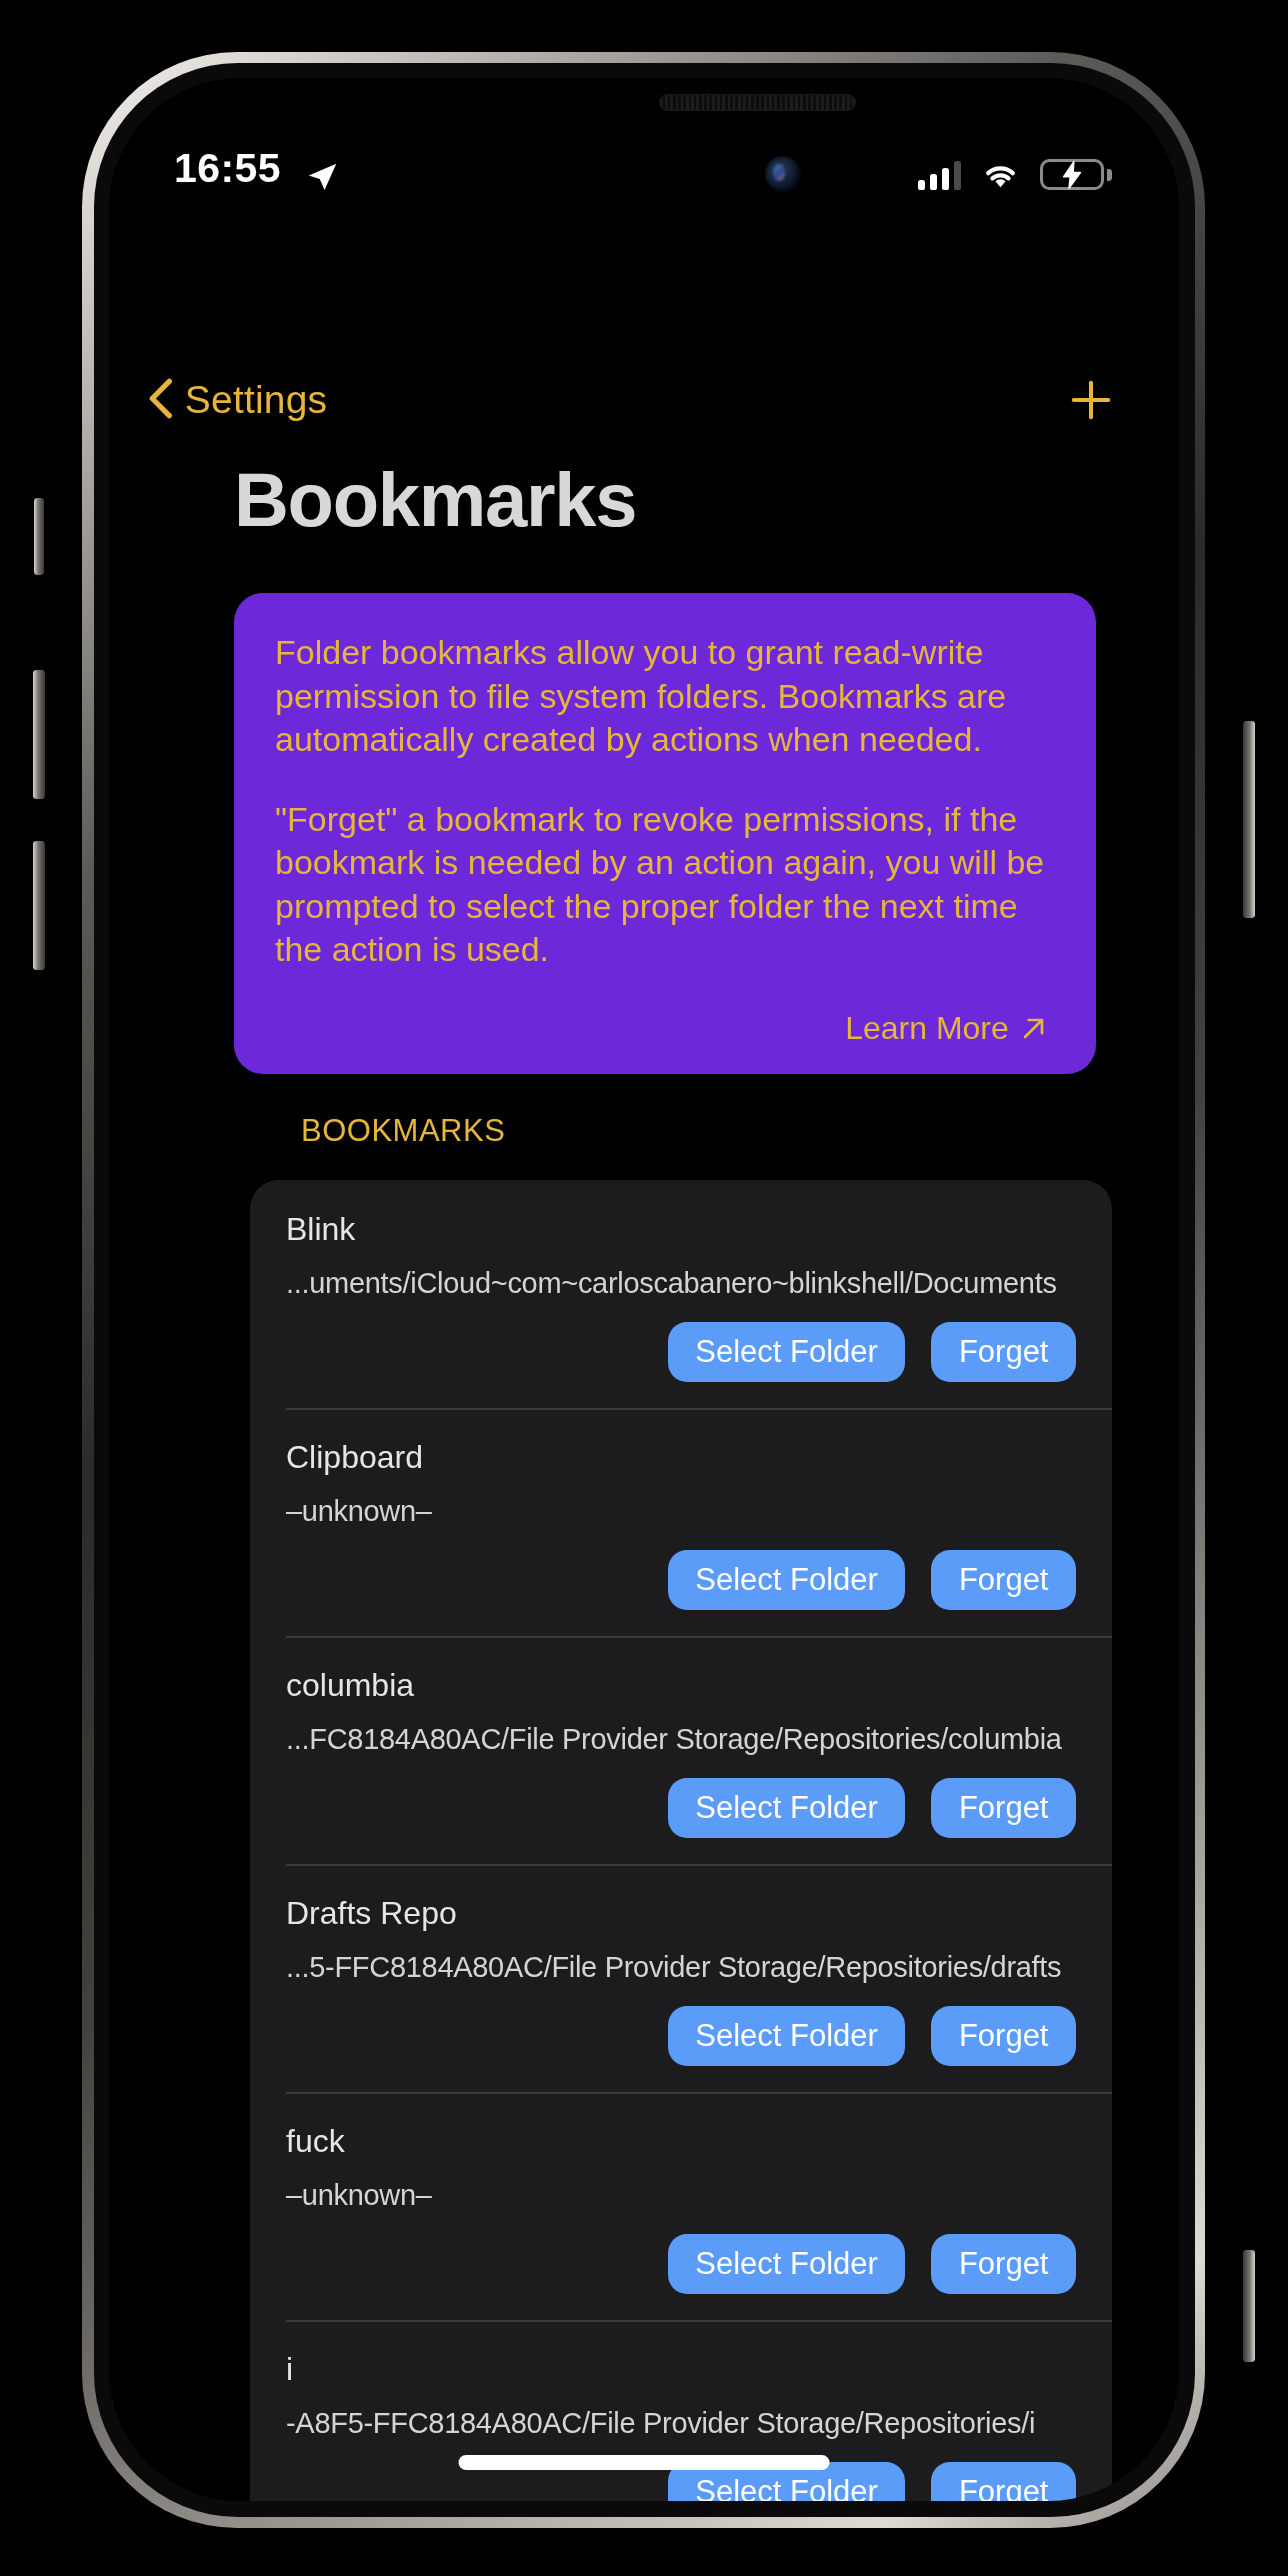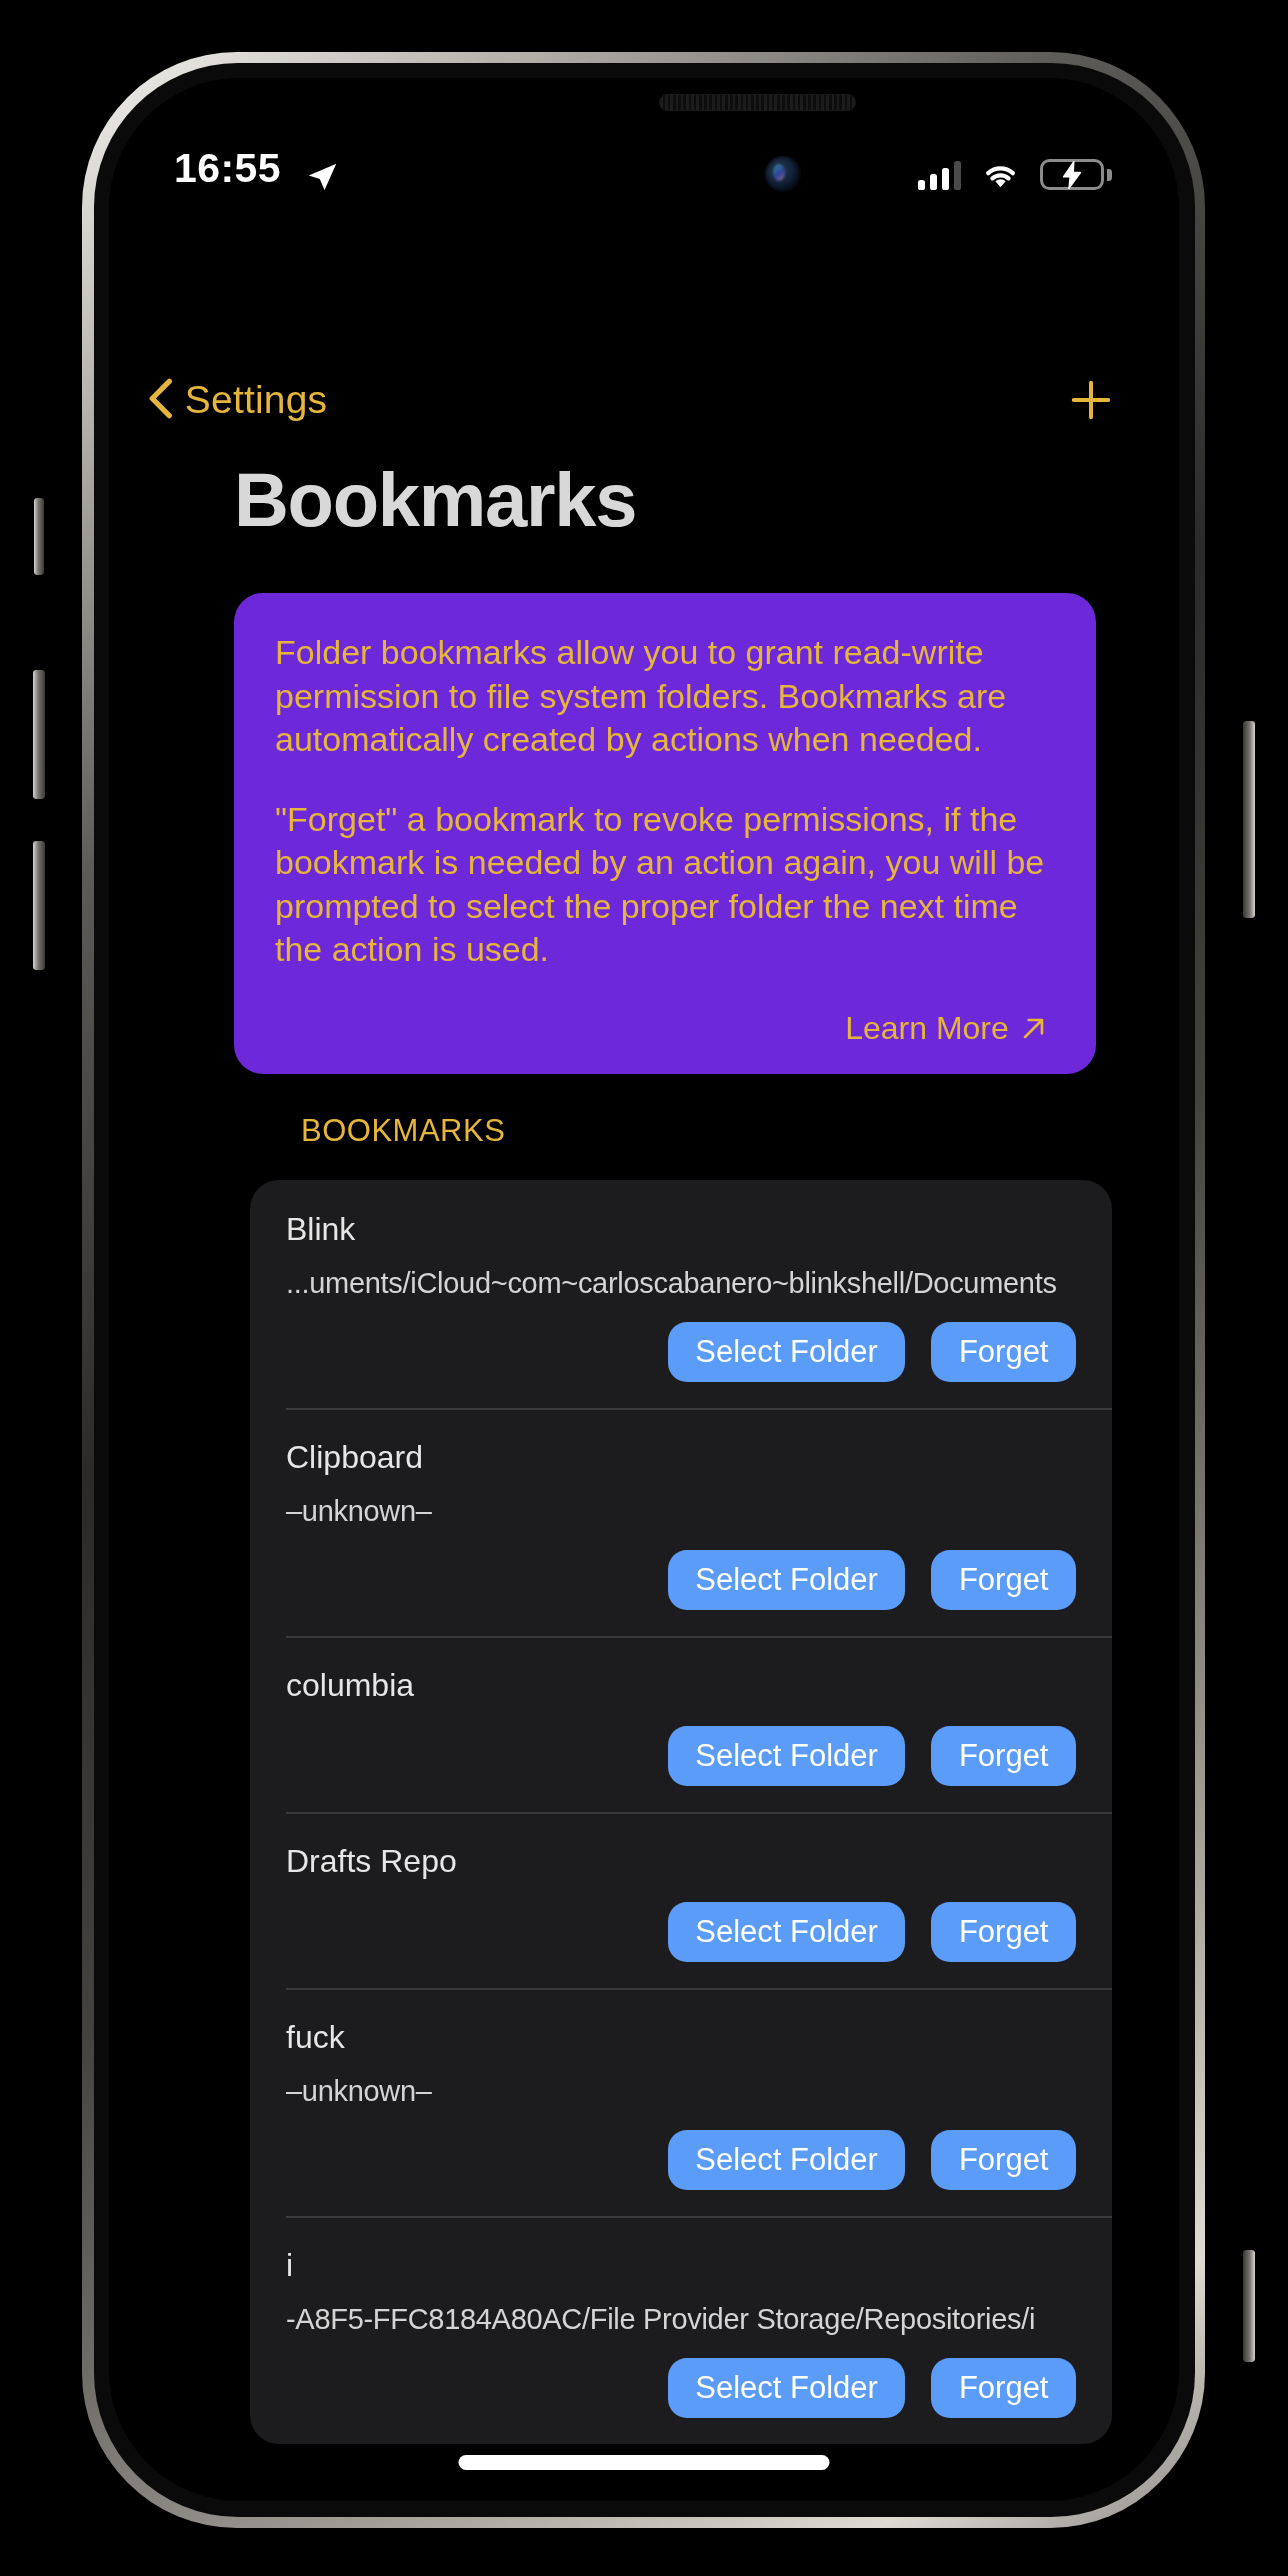--- a/index.html
+++ b/index.html
@@ -422,28 +422,30 @@
         <div class="bookmark-name">Clipboard</div>
         <div class="bookmark-path">–unknown–</div>
         <div class="bookmark-actions">
           <button class="pill-button">Select Folder</button>
           <button class="pill-button">Forget</button>
         </div>
       </div>
 
       <div class="bookmark-row">
         <div class="bookmark-name">columbia</div>
+        <div class="bookmark-path">...FC8184A80AC/File Provider Storage/Repositories/columbia</div>
         <div class="bookmark-actions">
           <button class="pill-button">Select Folder</button>
           <button class="pill-button">Forget</button>
         </div>
       </div>
 
       <div class="bookmark-row">
         <div class="bookmark-name">Drafts Repo</div>
+        <div class="bookmark-path">...5-FFC8184A80AC/File Provider Storage/Repositories/drafts</div>
         <div class="bookmark-actions">
           <button class="pill-button">Select Folder</button>
           <button class="pill-button">Forget</button>
         </div>
       </div>
 
       <div class="bookmark-row">
         <div class="bookmark-name">fuck</div>
         <div class="bookmark-path">–unknown–</div>
         <div class="bookmark-actions">

